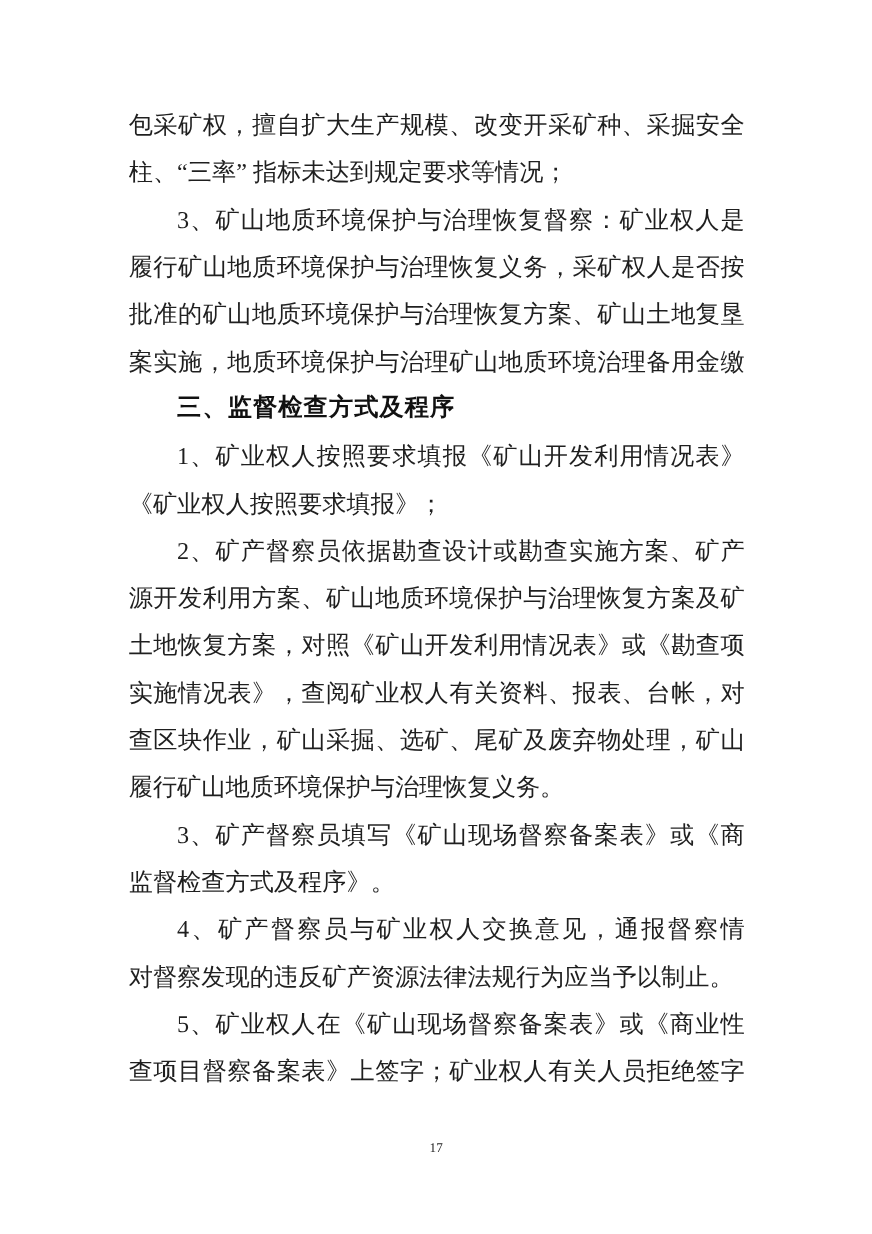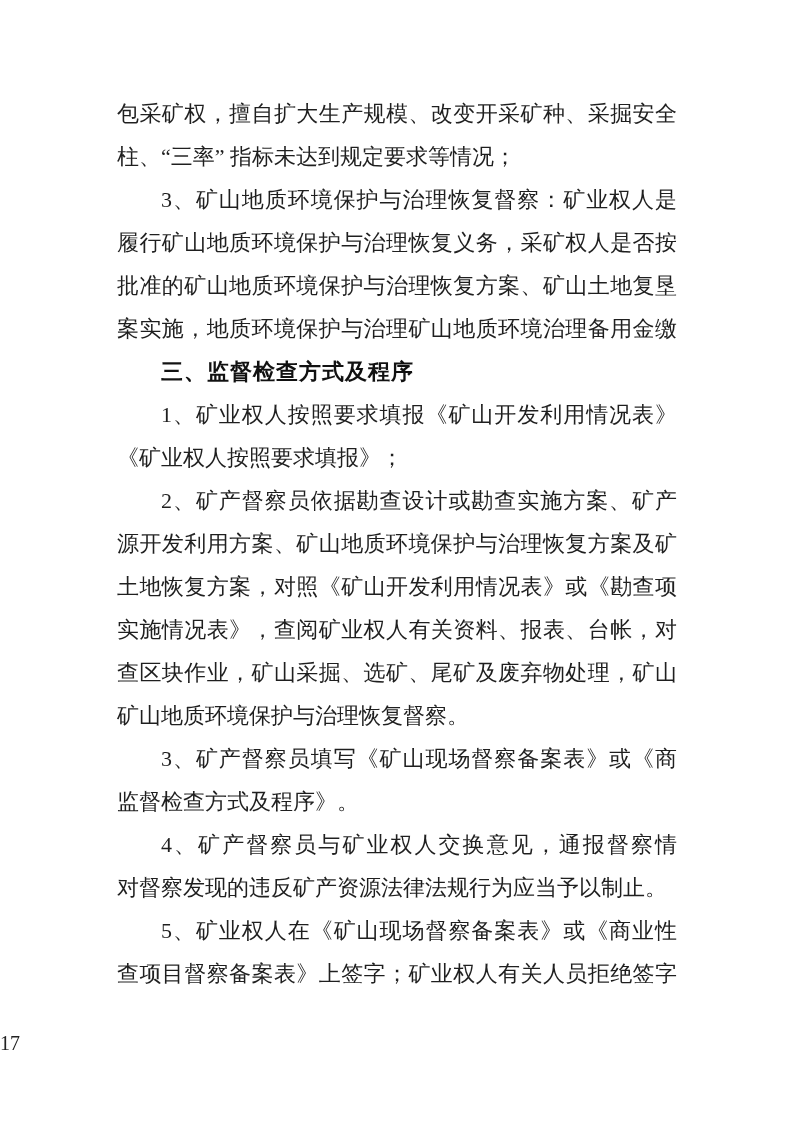--- a/index.html
+++ b/index.html
@@ -30,32 +30,32 @@
     text-align-last: left;
     overflow: hidden;
   }
   .line.justify {
     text-align-last: justify;
   }
   .line.indent {
     padding-left: 44px;
   }
   .line.heading {
-    font-family: Liberation Serif, serif;
+    font-family: Liberation Mono, monospace;
     font-weight: bold;
     letter-spacing: 1px;
     color: #111111;
   }
   .page-footer {
     position: absolute;
     left: 0;
     top: 1031px;
     width: 100%;
-    text-align: left;
-    font-size: 20px;
+    text-align: center;
+    font-size: 12px;
     line-height: 24px;
     color: #222222;
     font-family: "Liberation Serif", "DejaVu Serif", serif;
   }
 </style>
 </head>
 <body>
 
 <div class="page">
   <div class="doc-body">
@@ -66,21 +66,21 @@
       <div class="line justify">批准的矿山地质环境保护与治理恢复方案、矿山土地复垦方</div>
       <div class="line justify">案实施，地质环境保护与治理矿山地质环境治理备用金缴存</div>
       <div class="line heading indent">三、监督检查方式及程序</div>
       <div class="line indent justify">1、矿业权人按照要求填报《矿山开发利用情况表》或</div>
       <div class="line">《矿业权人按照要求填报》；</div>
       <div class="line indent justify">2、矿产督察员依据勘查设计或勘查实施方案、矿产资</div>
       <div class="line justify">源开发利用方案、矿山地质环境保护与治理恢复方案及矿山</div>
       <div class="line justify">土地恢复方案，对照《矿山开发利用情况表》或《勘查项目</div>
       <div class="line justify">实施情况表》，查阅矿业权人有关资料、报表、台帐，对勘</div>
       <div class="line justify">查区块作业，矿山采掘、选矿、尾矿及废弃物处理，矿山地</div>
-      <div class="line">矿山地质环境保护与治理恢复督察。</div>
+      <div class="line">履行矿山地质环境保护与治理恢复义务。</div>
       <div class="line indent justify">3、矿产督察员填写《矿山现场督察备案表》或《商业</div>
       <div class="line">监督检查方式及程序》。</div>
       <div class="line indent justify">4、矿产督察员与矿业权人交换意见，通报督察情况，</div>
       <div class="line">对督察发现的违反矿产资源法律法规行为应当予以制止。</div>
       <div class="line indent justify">5、矿业权人在《矿山现场督察备案表》或《商业性勘</div>
       <div class="line justify">查项目督察备案表》上签字；矿业权人有关人员拒绝签字的，</div>
     </div>
   <div class="page-footer">17</div>
 </div>
 

